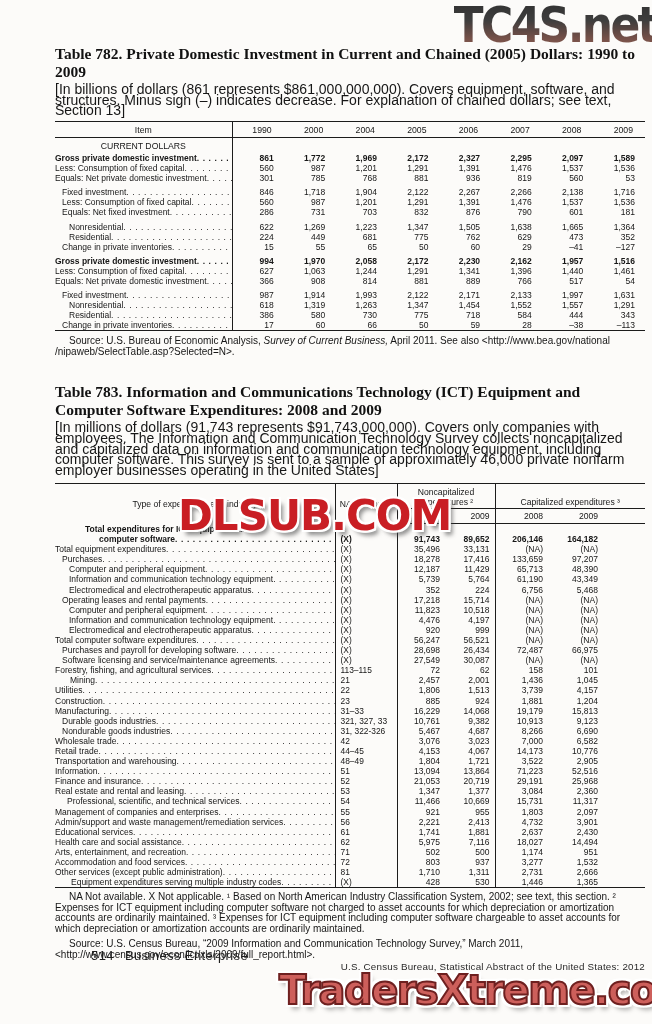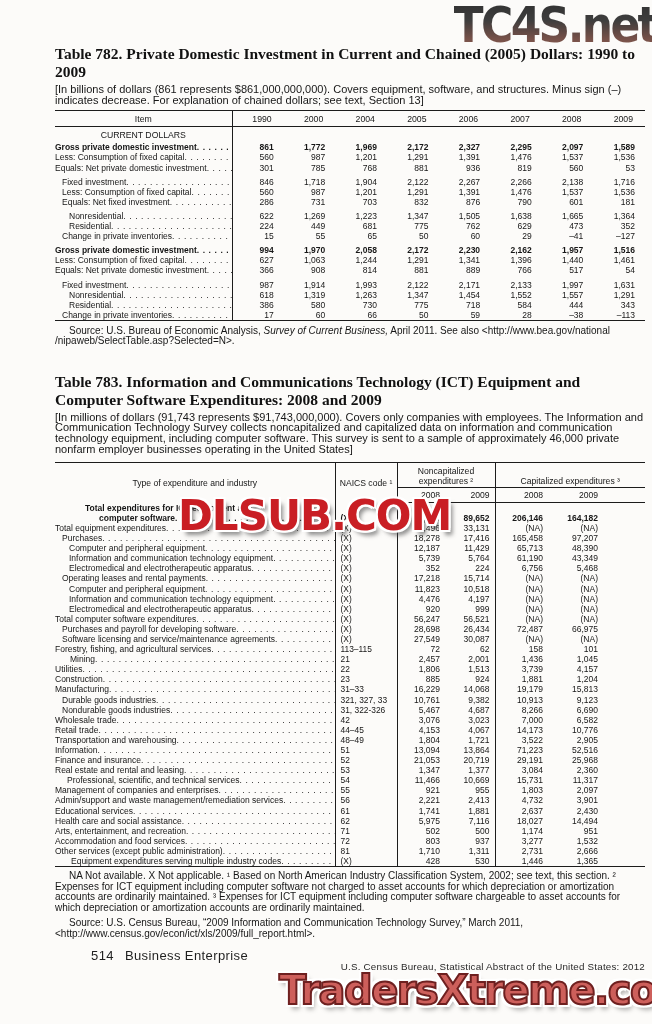--- a/index.html
+++ b/index.html
@@ -4,21 +4,21 @@
 <style>
   html,body{margin:0;padding:0;background:#9a9a9a;}
   .page{position:relative;width:652px;height:1024px;background:#fcfbf9;overflow:hidden;
         font-family:"Liberation Sans",sans-serif;color:#161616;box-shadow:0 0 8px rgba(0,0,0,.4);}
   .content{position:absolute;left:55px;top:0;width:590px;}
 
   .tbl-title{font-family:"Liberation Serif",serif;font-size:15.5px;line-height:18px;
              font-weight:700;margin:0;color:#121212;}
   .t782-title{margin-top:45px;}
   .t783-title{margin-top:26px;}
-  .note{font-size:11px;line-height:10.6px;margin:3px 0 0 0;}
+  .note{font-size:14px;line-height:10.6px;margin:3px 0 0 0;}
 
   table{border-collapse:collapse;table-layout:fixed;width:590px;}
   td,th{padding:0;font-size:8.5px;line-height:10.1px;vertical-align:bottom;overflow:hidden;}
 
   
   #t782{margin-top:5px;border-top:1.7px solid #1c1c1c;border-bottom:1.7px solid #1c1c1c;}
   #t782 th{font-weight:400;font-size:8.7px;border-bottom:.9px solid #1c1c1c;padding:3px 0 2px;}
   #t782 th.item-h{text-align:center;border-right:.9px solid #1c1c1c;}
   #t782 th.yr-h{text-align:right;padding-right:12px;}
   #t782 td.lblcell{border-right:.9px solid #1c1c1c;}
@@ -456,21 +456,21 @@
           <tr>
             <td class="lblcell">
               <div class="lblflex" style="padding-left: 7px;">
                 <span class="txt">Purchases</span>
                 <span class="dots"></span>
               </div>
             </td>
             <td class="naics">(X)</td>
             <td class="num n08">18,278</td>
             <td class="num n09">17,416</td>
-            <td class="num c08">165,458</td>
+            <td class="num c08">133,659</td>
             <td class="num c09">97,207</td>
           </tr>
           <tr>
             <td class="lblcell">
               <div class="lblflex" style="padding-left: 14px;">
                 <span class="txt">Computer and peripheral equipment</span>
                 <span class="dots"></span>
               </div>
             </td>
             <td class="naics">(X)</td>

